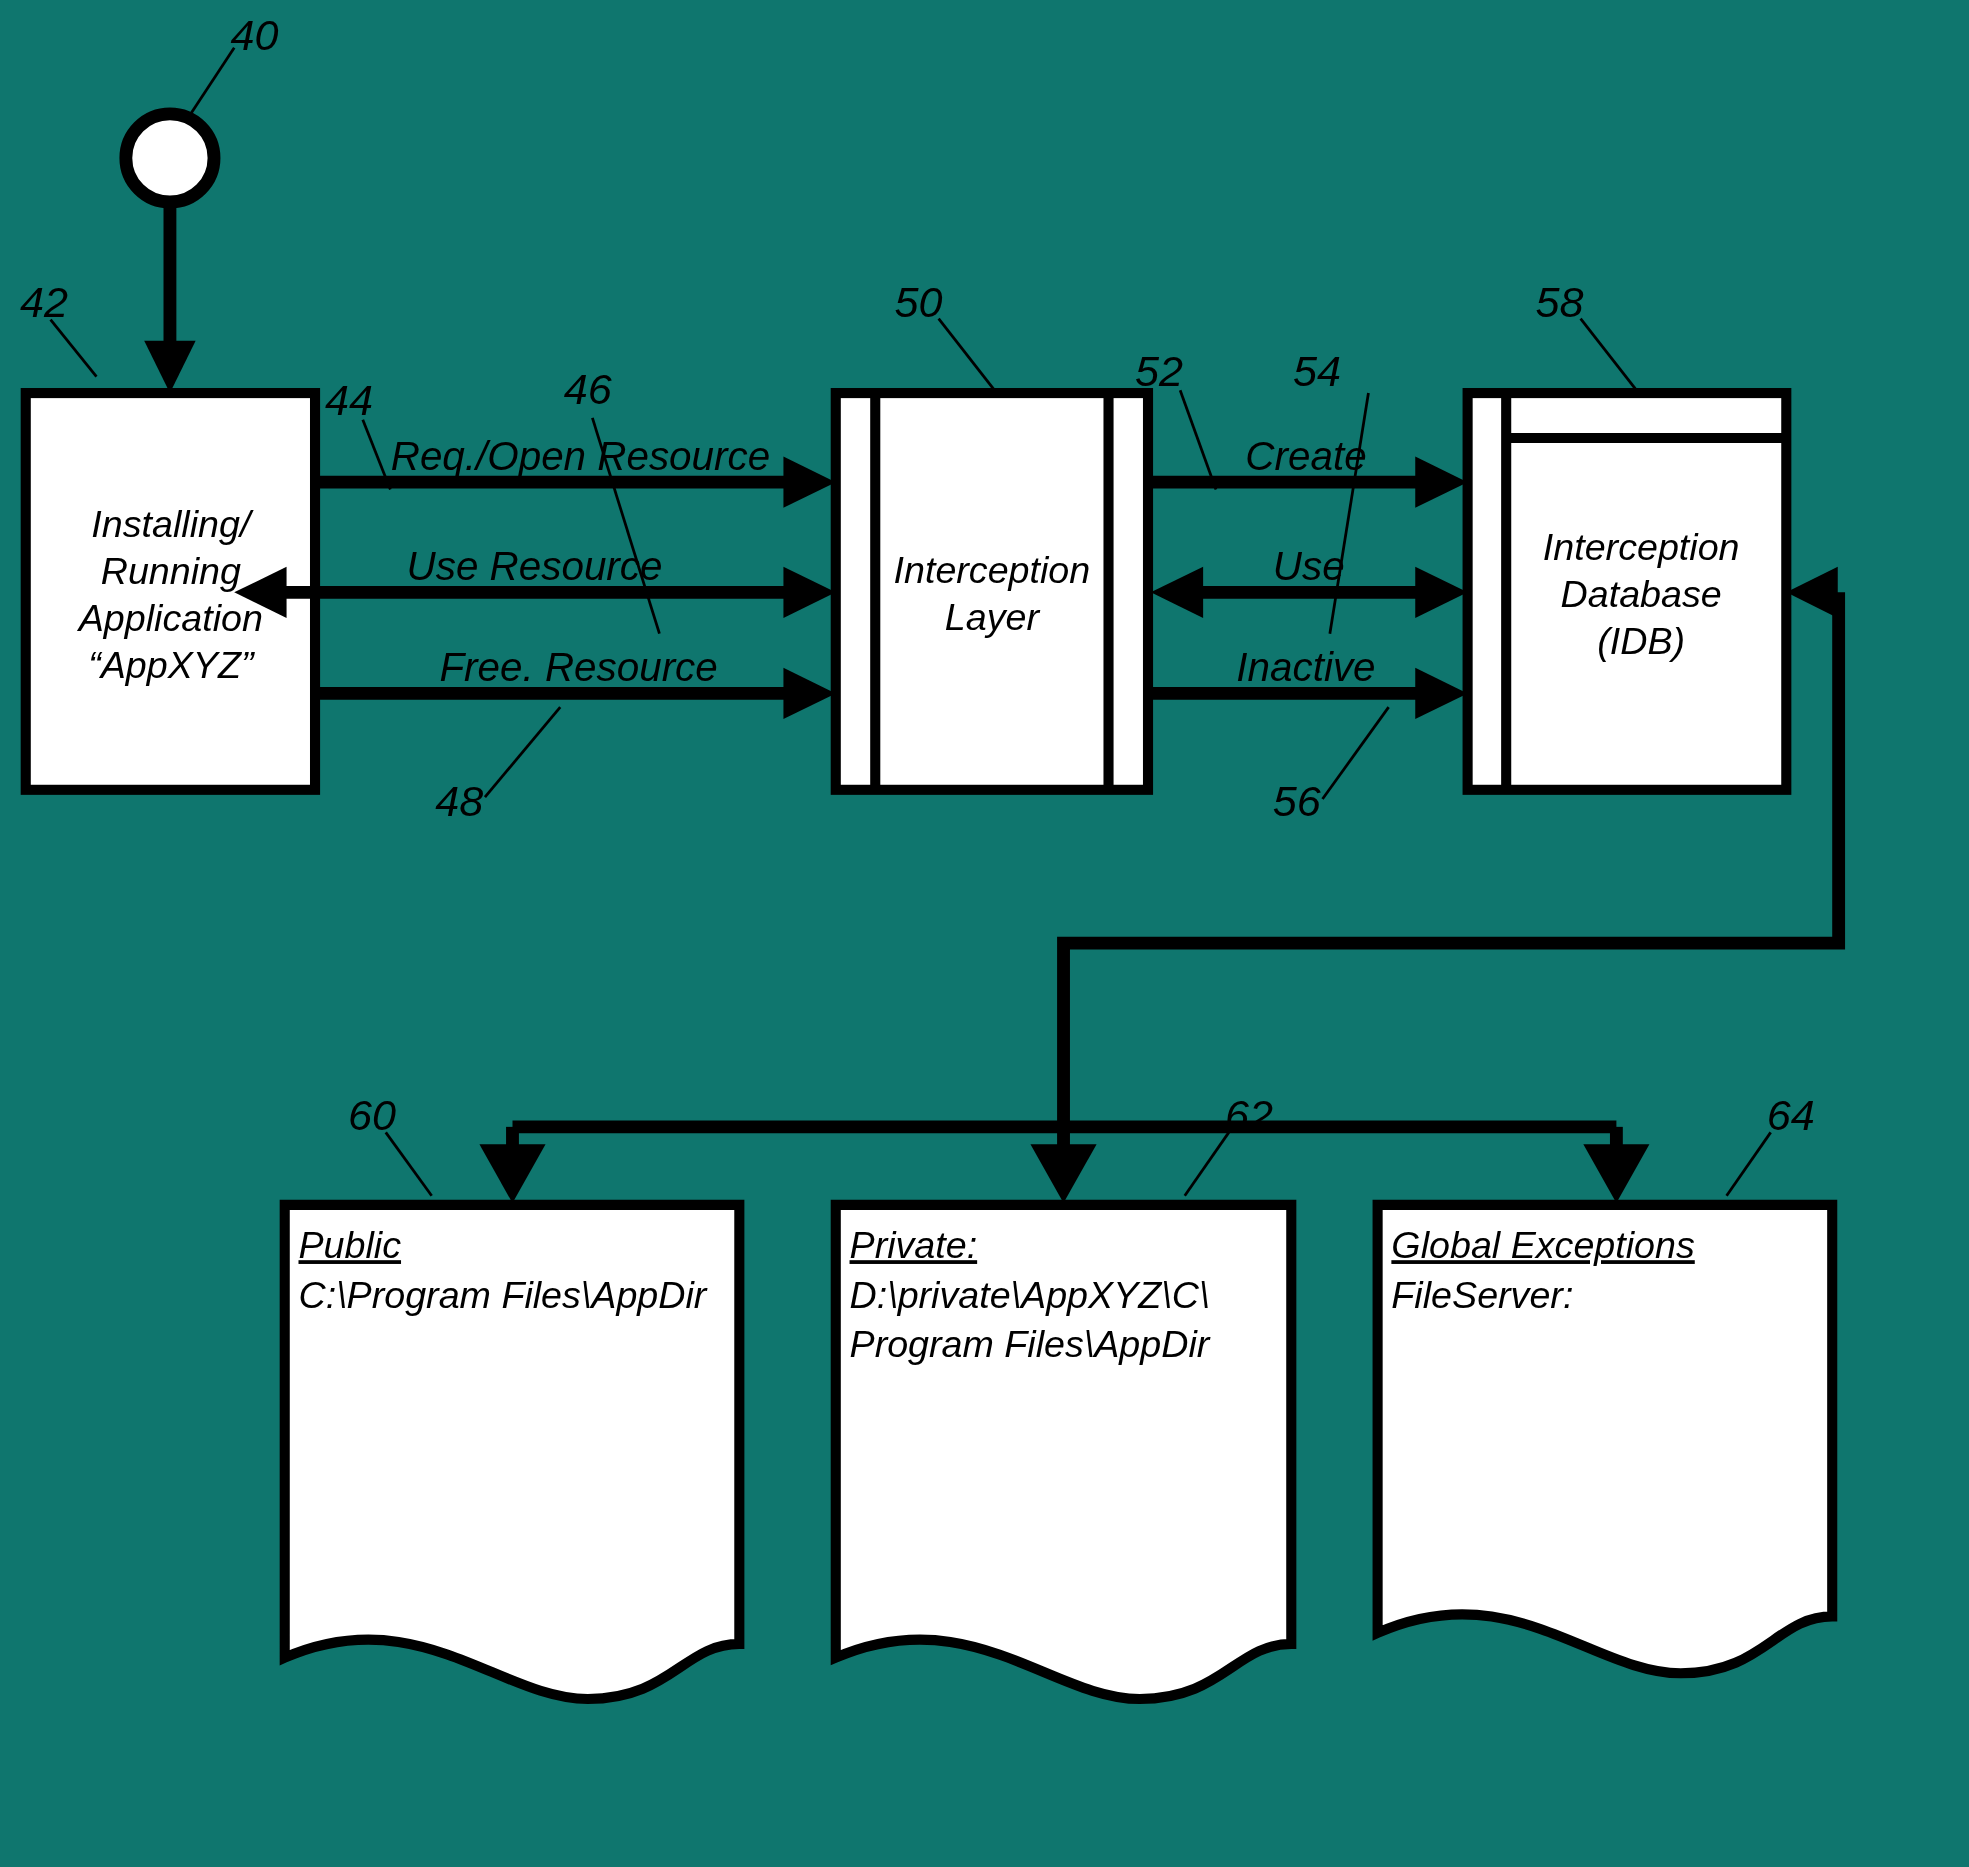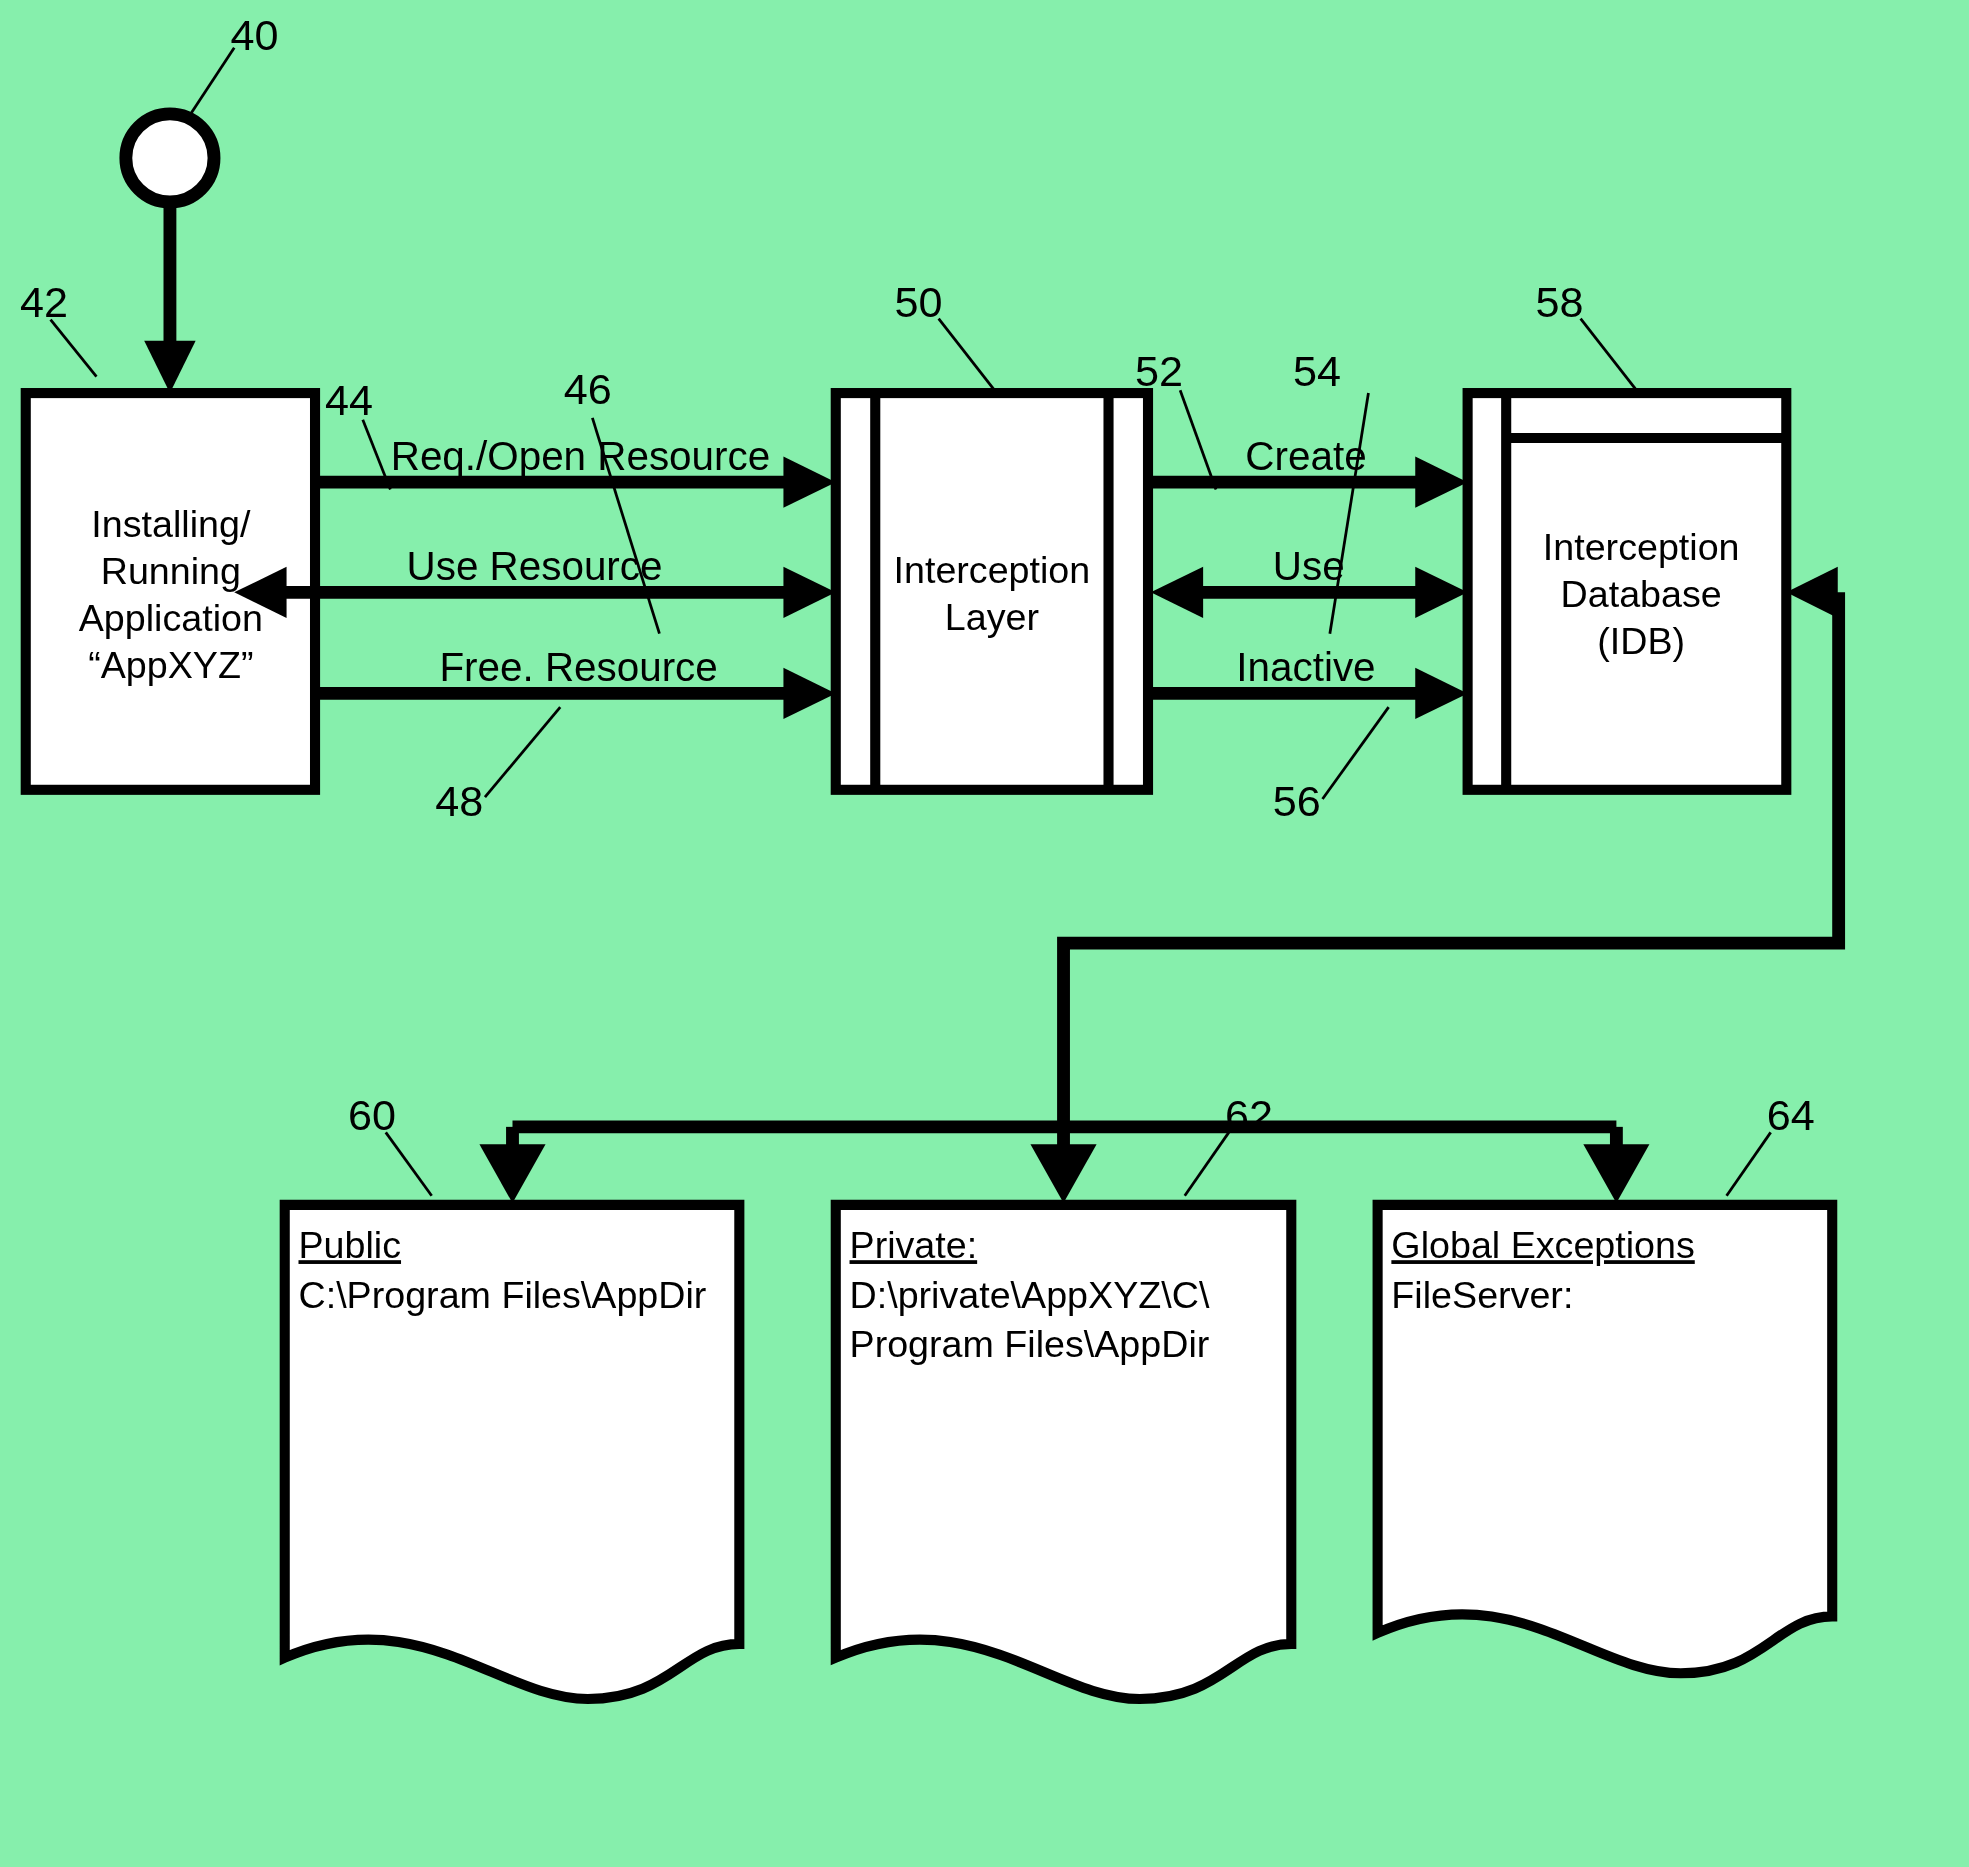--- a/index.html
+++ b/index.html
@@ -11,21 +11,22 @@
   body {
     font-family: "Liberation Sans", sans-serif;
     width: 1970px;
     height: 1868px;
     overflow: hidden;
   }
   #diagram-root {
     position: relative;
     width: 1970px;
     height: 1868px;
-    background: #86efac;
+    background: #0f766e;
+    font-style: italic;
   }
   svg#figure {
     display: block;
     width: 1970px;
     height: 1868px;
   }
   .shape-fill-white {
     fill: #ffffff;
     stroke: #000000;
     stroke-width: 11;

